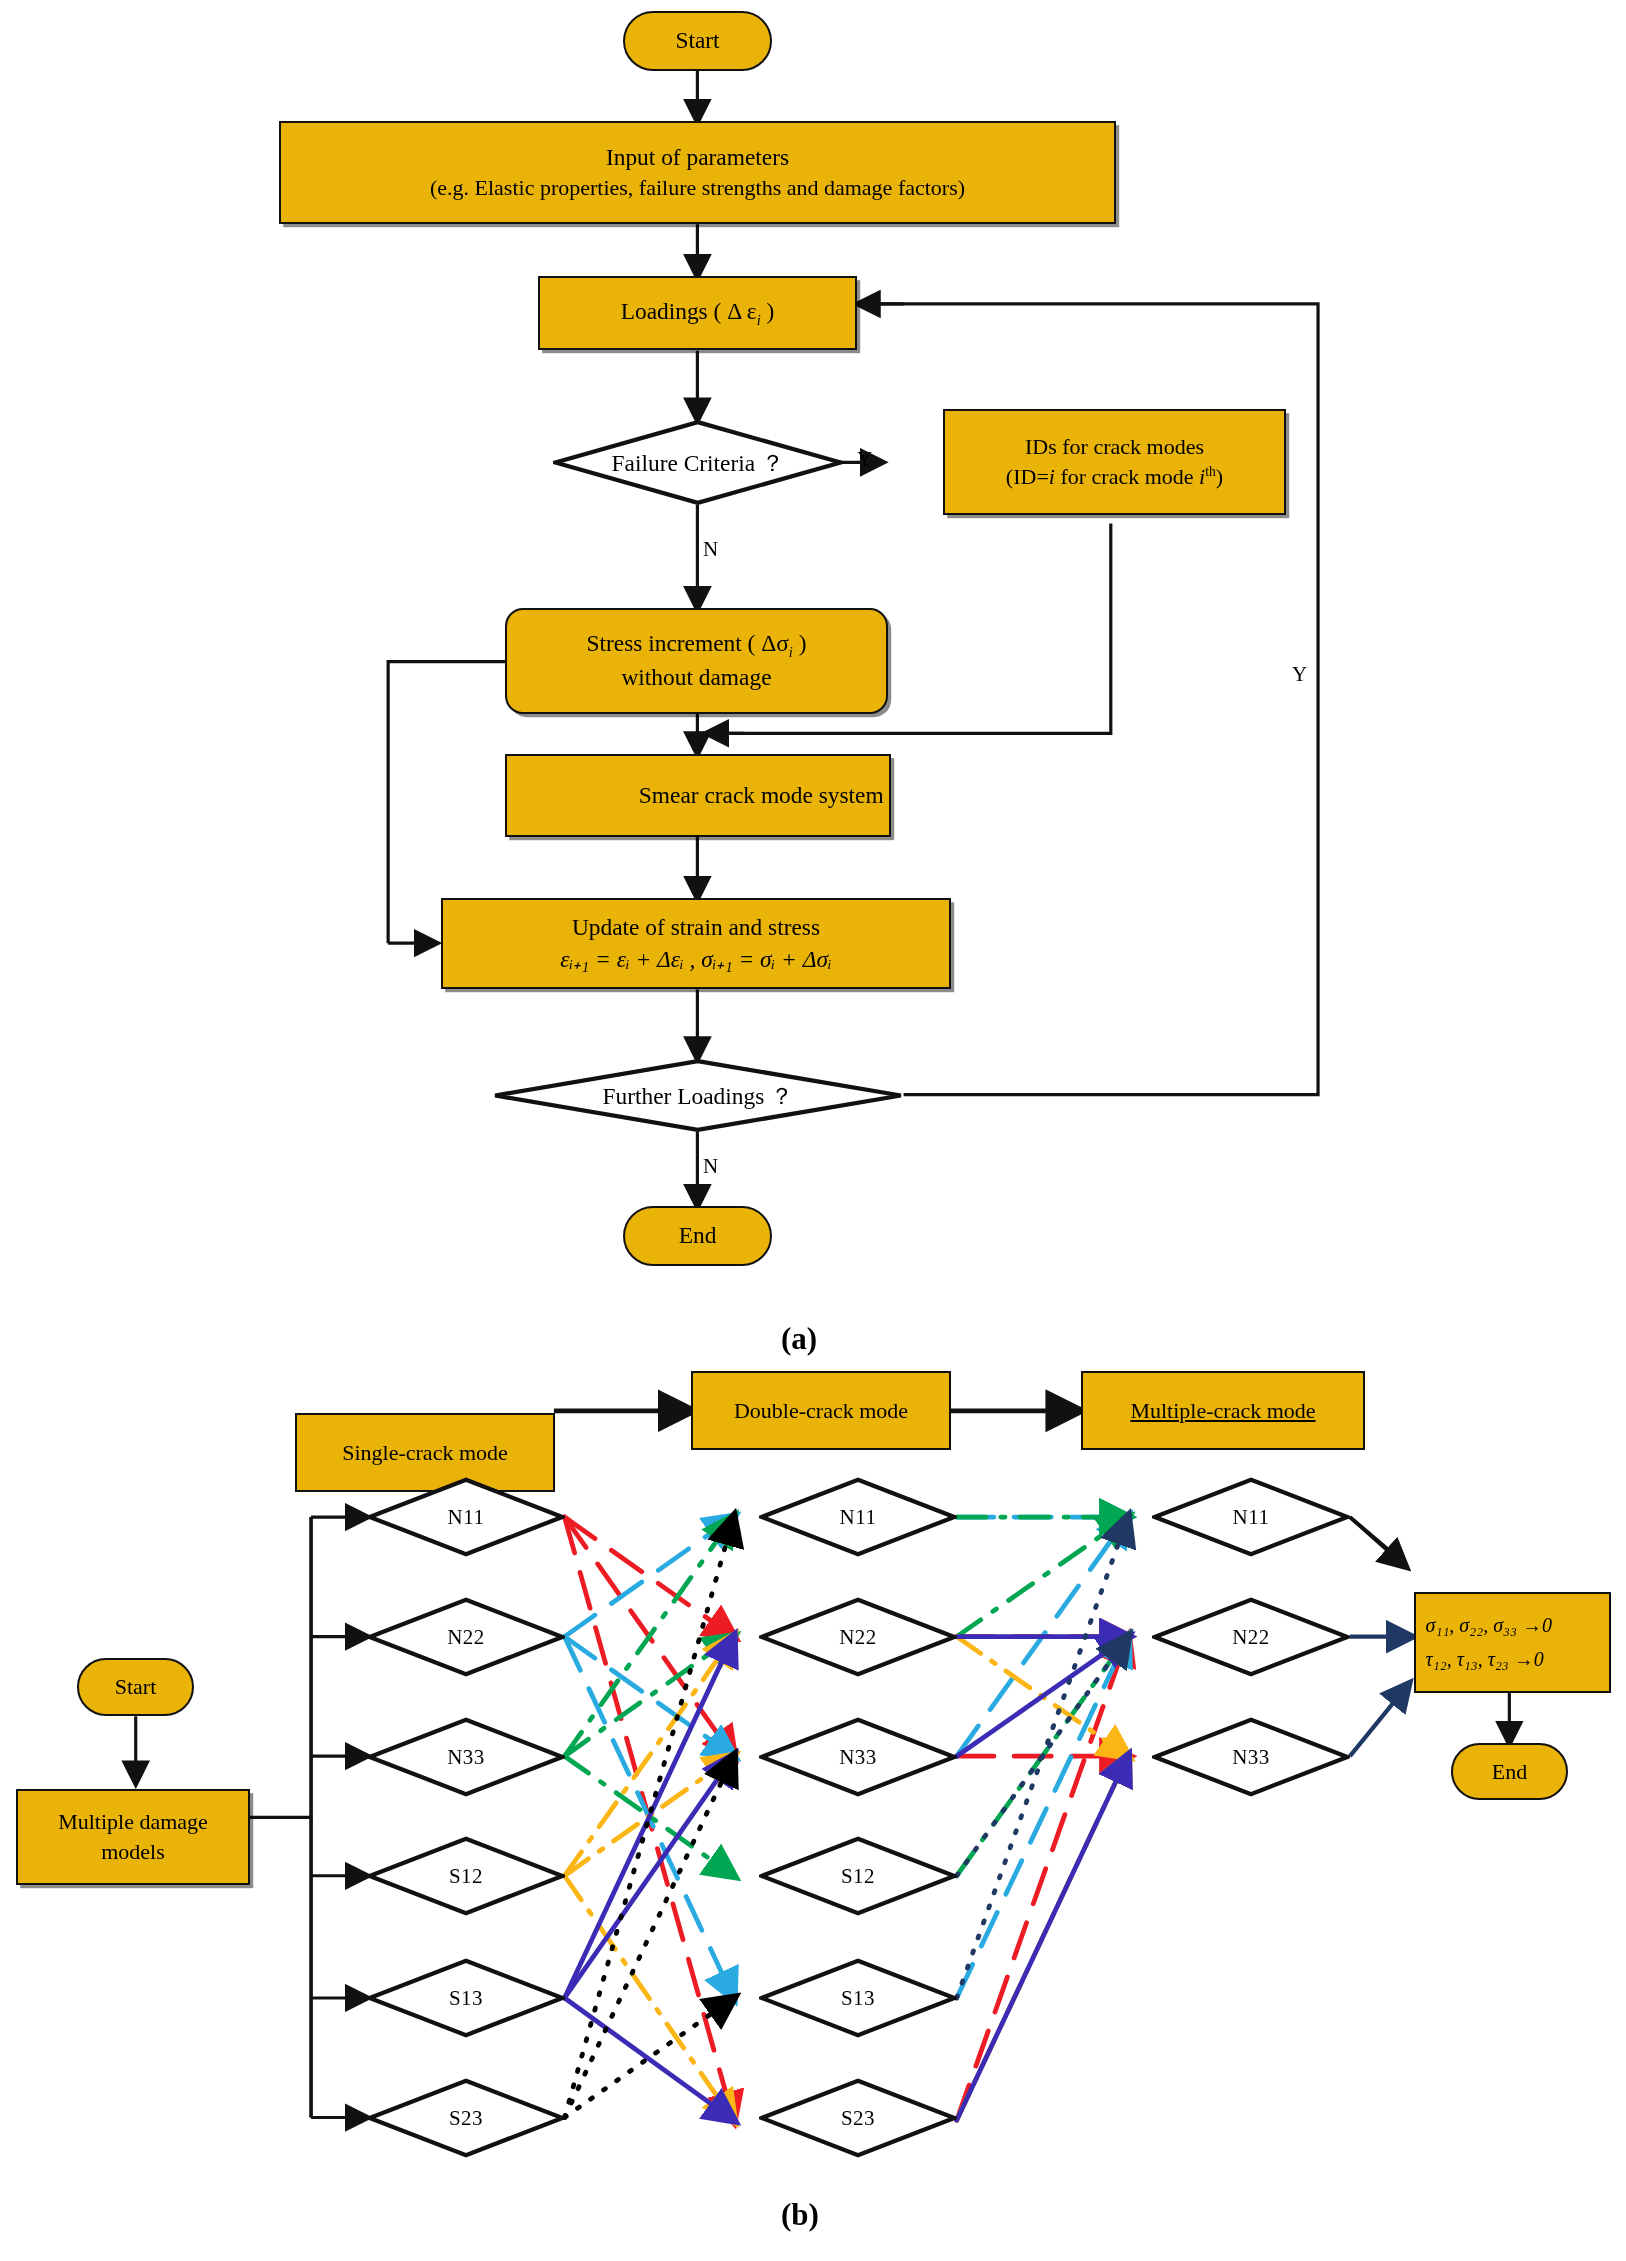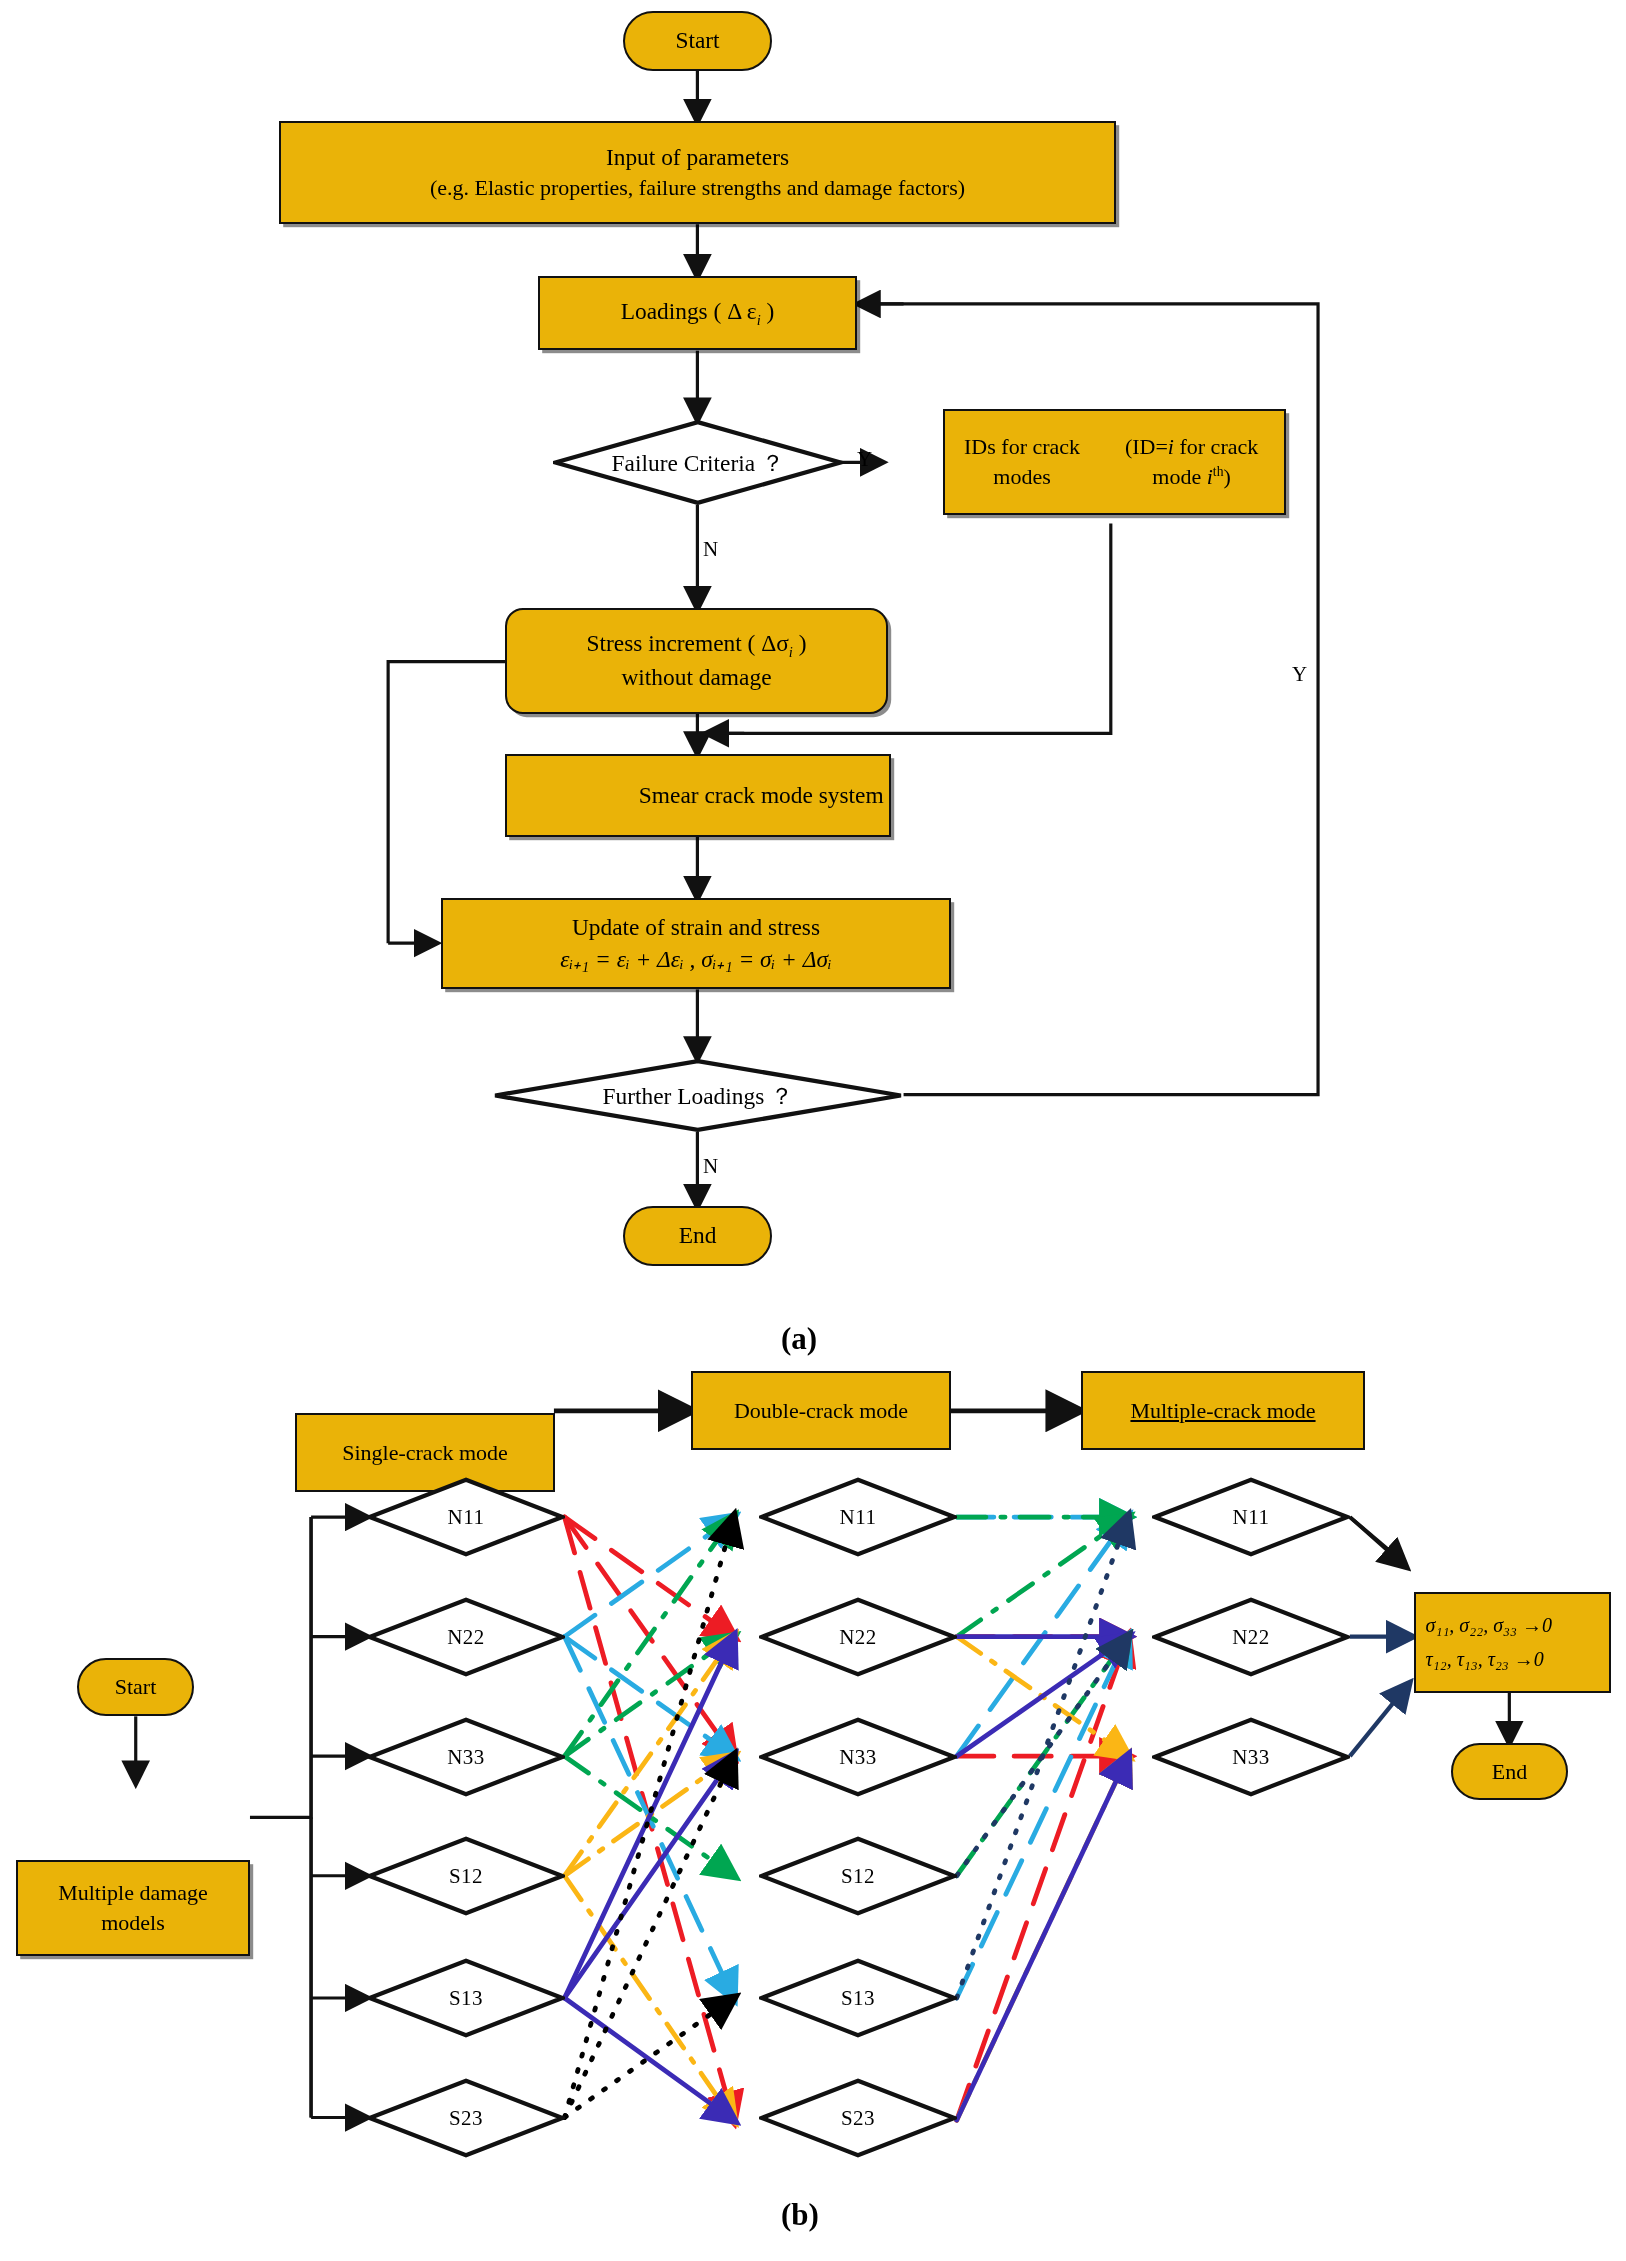--- a/index.html
+++ b/index.html
@@ -220,21 +220,21 @@
     </span>
   </div>
 
   <div class="fdia" style="left:553px;top:420px;width:290px;height:85px;">
     <svg width="290" height="85" style="position:absolute;left:0;top:0;" viewBox="0 0 545 160">
       <polygon points="272,4 541,80 272,156 4,80" fill="#fff" stroke="#111" stroke-width="8"></polygon>
     </svg>
     <span class="txt f44">Failure Criteria ？</span>
   </div>
 
-  <div class="node rect shadow" style="left:943px;top:409px;width:343px;height:106px;flex-direction:row;">
+  <div class="node rect shadow" style="left:943px;top:409px;width:343px;height:106px;flex-direction:column;">
     <span class="lbl f42">IDs for crack modes</span>
     <span class="lbl f42">
       <span>(ID=</span><span class="it">i</span><span> for crack mode </span><span class="it">i</span><sup>th</sup><span>)</span>
     </span>
   </div>
 
   <div class="node rect shadow" style="left:505px;top:608px;width:383px;height:106px;flex-direction:column;border-radius:18px;">
     <span class="lbl f44">
       <span>Stress increment ( Δσ</span><sub class="it">i</sub><span> )</span>
     </span>
@@ -275,21 +275,21 @@
     <span class="lbl f42">Double-crack mode</span>
   </div>
   <div class="node rect" style="left:1081px;top:1371px;width:284px;height:79px;text-decoration:underline;">
     <span class="lbl f42">Multiple-crack mode</span>
   </div>
 
   <div class="node term" style="left:77px;top:1658px;width:117px;height:58px;">
     <span class="lbl f42">Start</span>
   </div>
 
-  <div class="node rect shadow" style="left:16px;top:1860px;width:234px;height:96px;flex-direction:column;">
+  <div class="node rect shadow" style="left:16px;top:1789px;width:234px;height:96px;flex-direction:column;">
     <span class="lbl f42">Multiple damage</span>
     <span class="lbl f42">models</span>
   </div>
 
   <div class="node rect" style="left:1414px;top:1592px;width:197px;height:101px;flex-direction:column;align-items:flex-start;padding-left:9.6px;">
     <span class="lbl f38 it" style="padding:0;">σ₁₁, σ₂₂, σ₃₃ →0</span>
     <span class="lbl f38 it" style="padding:0;margin-top:7.4px;">τ₁₂, τ₁₃, τ₂₃ →0</span>
   </div>
 
   <div class="node term" style="left:1451px;top:1743px;width:117px;height:57px;">

